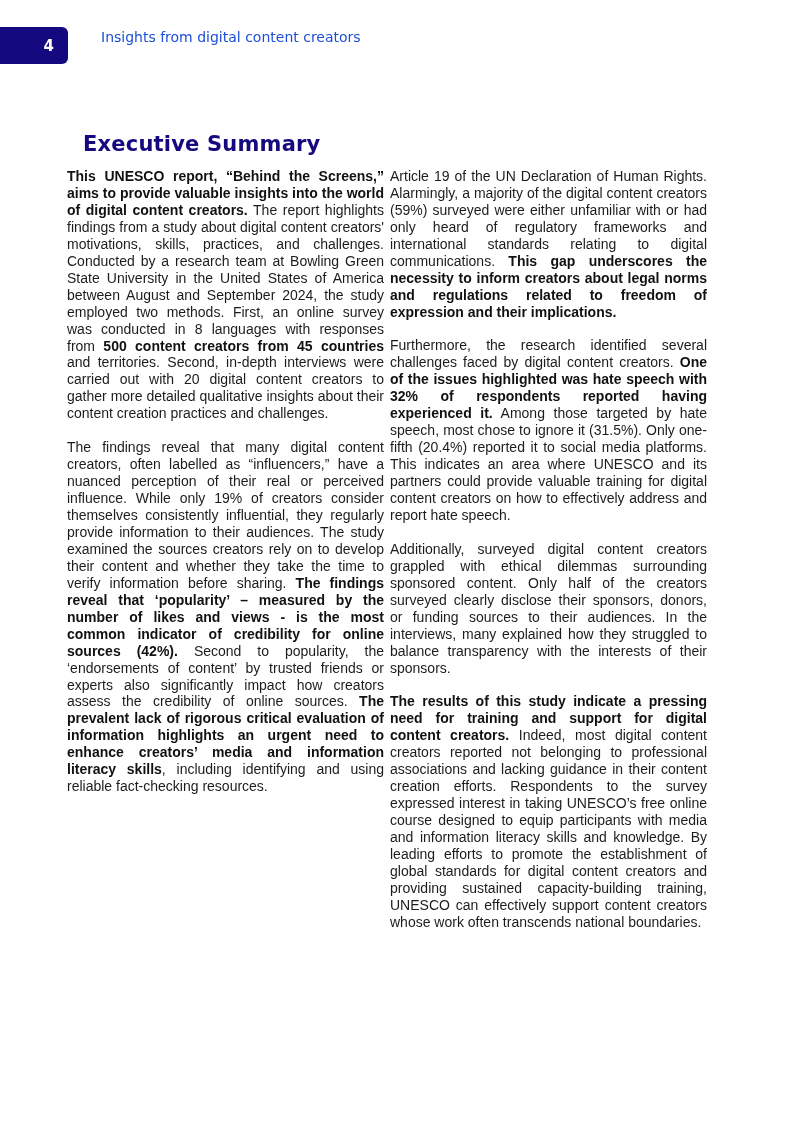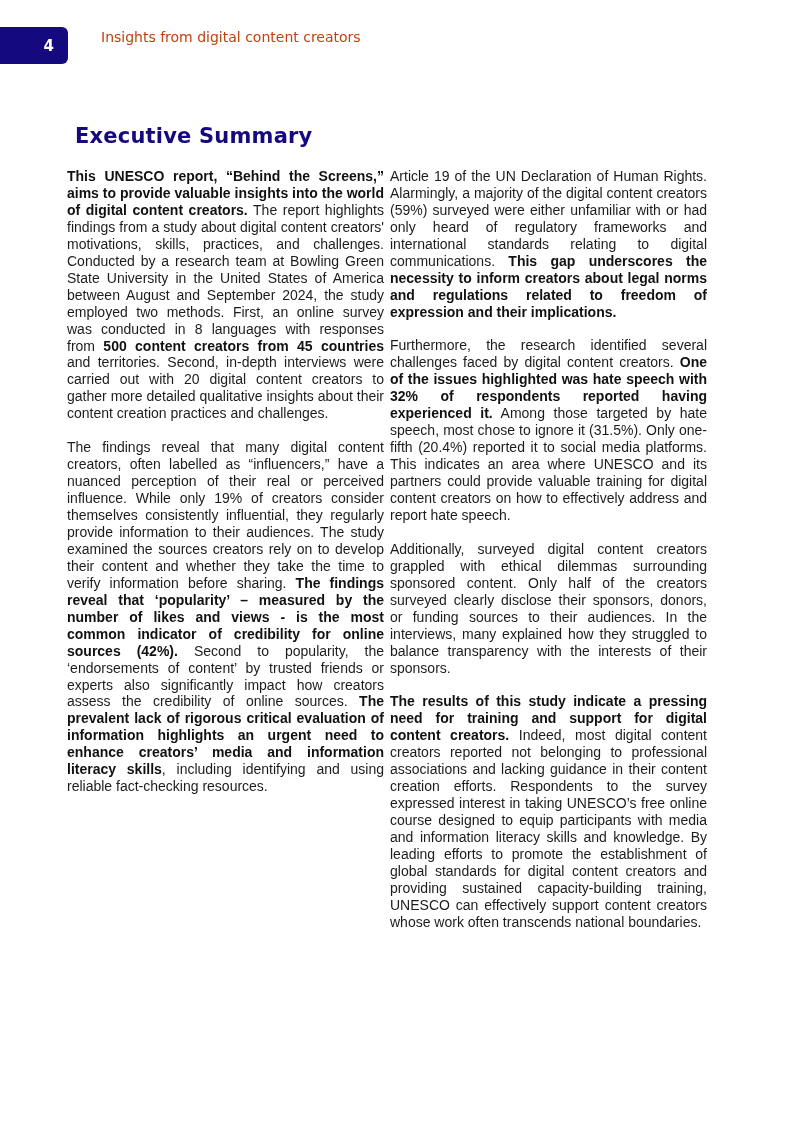--- a/index.html
+++ b/index.html
@@ -4,22 +4,22 @@
 <style>
   html, body { margin: 0; padding: 0; background: #ffffff; }
   body { width: 793px; height: 1122px; position: relative; overflow: hidden;
          font-family: "Liberation Sans", sans-serif; color: #1a1a1a; }
   .page-tab { position: absolute; left: 0; top: 27px; width: 68px; height: 37px;
               background: #15097f; border-radius: 0 6px 6px 0;
               display: flex; align-items: center; justify-content: flex-end; padding-right: 14px; box-sizing: border-box; }
   .page-tab span { color: #ffffff; font-weight: bold; font-size: 15px; font-family: "DejaVu Sans", sans-serif; }
   .running-head { position: absolute; left: 101px; top: 29px; line-height: 16px; }
   .running-head .t1 { font-family: "DejaVu Sans", sans-serif; font-weight: bold; font-size: 14px; color: #7d7f8a; display: block; }
-  .running-head .t2 { font-family: "DejaVu Sans", sans-serif; font-size: 14px; color: #c2410c; display: block; }
-  .title { position: absolute; left: 67px; top: 116px; margin: 8px;
+  .running-head .t2 { font-family: "DejaVu Sans", sans-serif; font-size: 14px; color: #1d4ed8; display: block; }
+  .title { position: absolute; left: 67px; top: 116px; margin: 16px;
            font-family: "DejaVu Sans", sans-serif; font-weight: bold; font-size: 21px;
            color: #15097f; letter-spacing: 0.2px; }
   .col { position: absolute; top: 168px; width: 317px; font-size: 14px; line-height: 16.95px;
          text-align: justify; color: #1c1c1c; }
   .col.left { left: 67px; }
   .col.right { left: 390px; }
   .col p { margin: 0 0 16.9px 0; }
   .col b { font-weight: bold; color: #111; }
 </style>
 </head>

